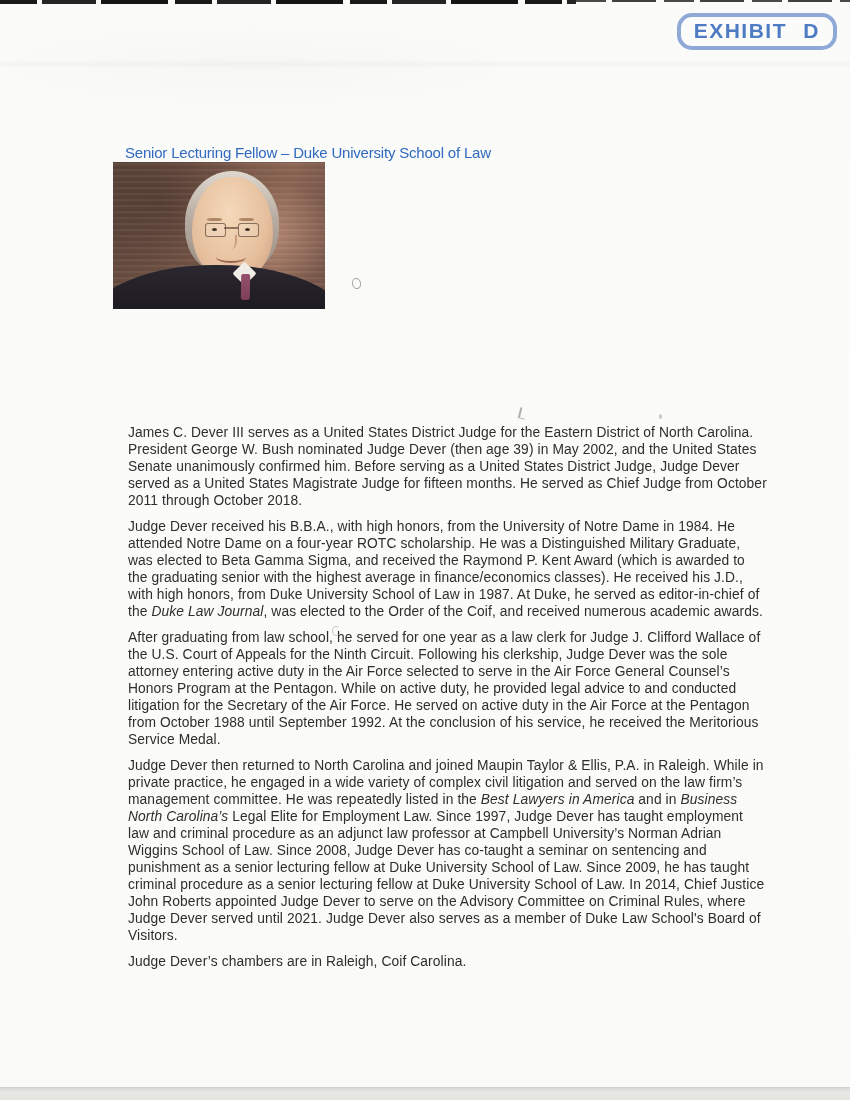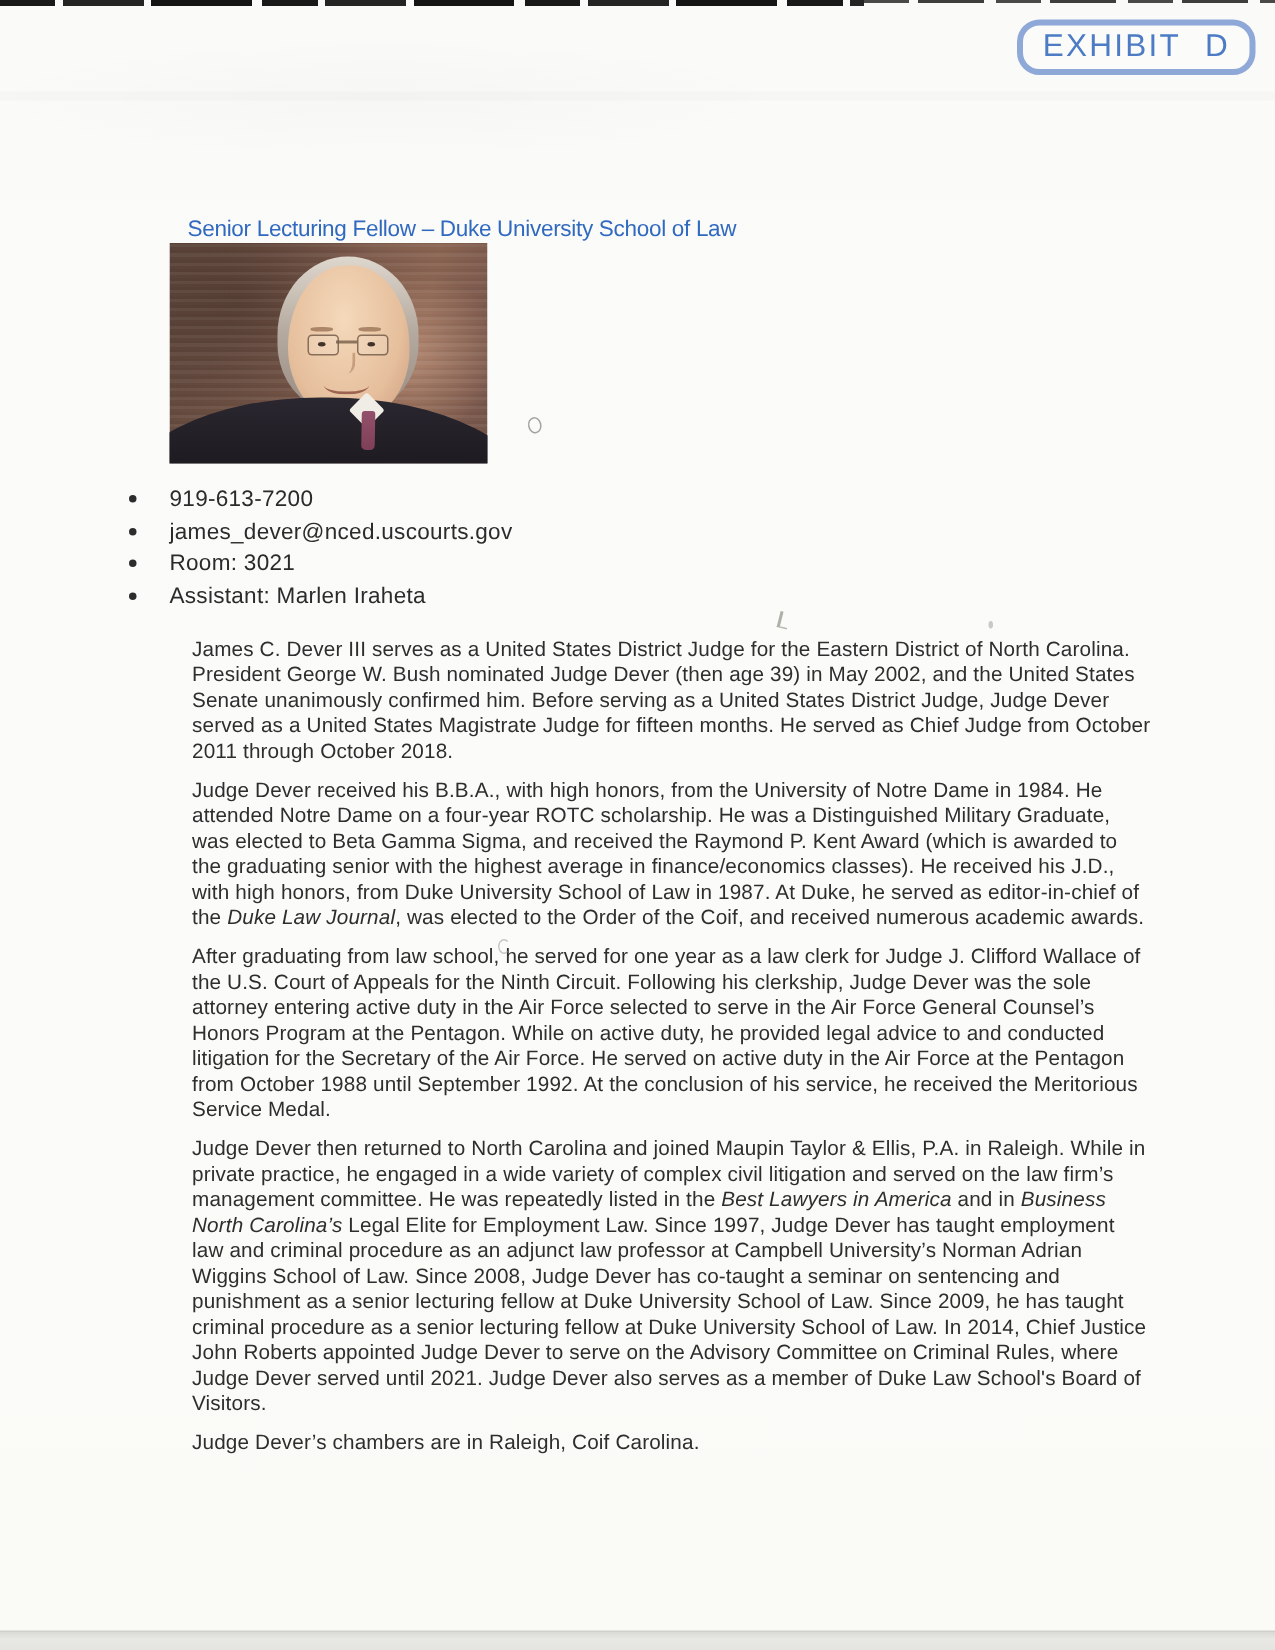--- a/index.html
+++ b/index.html
@@ -36,21 +36,21 @@
 
   
   .stamp {
     position: absolute; top: 13px; right: 13px;
     border: 4px solid #8ea8d8;
     border-radius: 15px;
     padding: 2px 13px 3px 13px;
     background: rgba(255,255,255,0.2);
   }
   .stamp span {
-    color: #4d7cc5; font-size: 21px; font-weight: normal;
+    color: #4d7cc5; font-size: 21px; font-weight: bold;
     letter-spacing: 1.5px; word-spacing: 9px;
     font-family: "Liberation Sans", sans-serif;
   }
 
   .title {
     position: absolute; left: 112px; top: 104px; margin: 0;
     font-size: 29px; font-weight: 400; color: #5b6ea6; letter-spacing: 0.4px;
   }
   .subtitle {
     position: absolute; left: 113px; top: 132px; margin: 12px;
@@ -182,38 +182,20 @@
     <div class="portrait-eye eye-l"></div>
     <div class="portrait-eye eye-r"></div>
     <div class="portrait-nose"></div>
     <div class="portrait-smile"></div>
     <div class="portrait-neck"></div>
     <div class="portrait-robe"></div>
     <div class="portrait-collar"></div>
     <div class="portrait-tie"></div>
   </div>
 
-  <ul class="contact-list" id="contact-list">
-      <li class="contact-item">
-        <span class="bullet-dot"></span>
-        <span class="contact-text">919-613-7200</span>
-      </li>
-      <li class="contact-item">
-        <span class="bullet-dot"></span>
-        <span class="contact-text">james_dever@nced.uscourts.gov</span>
-      </li>
-      <li class="contact-item">
-        <span class="bullet-dot"></span>
-        <span class="contact-text">Room: 3021</span>
-      </li>
-      <li class="contact-item">
-        <span class="bullet-dot"></span>
-        <span class="contact-text">Assistant: Marlen Iraheta</span>
-      </li>
-    </ul>
 
   <div class="bio" id="bio">
       <p><span>James C. Dever III serves as a United States District Judge for the Eastern District of North Carolina. President George W. Bush nominated Judge Dever (then age 39) in May 2002, and the United States Senate unanimously confirmed him. Before serving as a United States District Judge, Judge Dever served as a United States Magistrate Judge for fifteen months. He served as Chief Judge from October 2011 through October 2018.</span></p>
       <p><span>Judge Dever received his B.B.A., with high honors, from the University of Notre Dame in 1984. He attended Notre Dame on a four-year ROTC scholarship. He was a Distinguished Military Graduate, was elected to Beta Gamma Sigma, and received the Raymond P. Kent Award (which is awarded to the graduating senior with the highest average in finance/economics classes). He received his J.D., with high honors, from Duke University School of Law in 1987. At Duke, he served as editor-in-chief of the </span><em>Duke Law Journal</em><span>, was elected to the Order of the Coif, and received numerous academic awards.</span></p>
       <p><span>After graduating from law school, he served for one year as a law clerk for Judge J. Clifford Wallace of the U.S. Court of Appeals for the Ninth Circuit. Following his clerkship, Judge Dever was the sole attorney entering active duty in the Air Force selected to serve in the Air Force General Counsel’s Honors Program at the Pentagon. While on active duty, he provided legal advice to and conducted litigation for the Secretary of the Air Force. He served on active duty in the Air Force at the Pentagon from October 1988 until September 1992. At the conclusion of his service, he received the Meritorious Service Medal.</span></p>
       <p><span>Judge Dever then returned to North Carolina and joined Maupin Taylor &amp; Ellis, P.A. in Raleigh. While in private practice, he engaged in a wide variety of complex civil litigation and served on the law firm’s management committee. He was repeatedly listed in the </span><em>Best Lawyers in America</em><span> and in </span><em>Business North Carolina’s</em><span> Legal Elite for Employment Law. Since 1997, Judge Dever has taught employment law and criminal procedure as an adjunct law professor at Campbell University’s Norman Adrian Wiggins School of Law. Since 2008, Judge Dever has co-taught a seminar on sentencing and punishment as a senior lecturing fellow at Duke University School of Law. Since 2009, he has taught criminal procedure as a senior lecturing fellow at Duke University School of Law. In 2014, Chief Justice John Roberts appointed Judge Dever to serve on the Advisory Committee on Criminal Rules, where Judge Dever served until 2021. Judge Dever also serves as a member of Duke Law School's Board of Visitors.</span></p>
       <p><span>Judge Dever’s chambers are in Raleigh, Coif Carolina.</span></p>
     </div>
 
   <div class="speck-o"></div>

